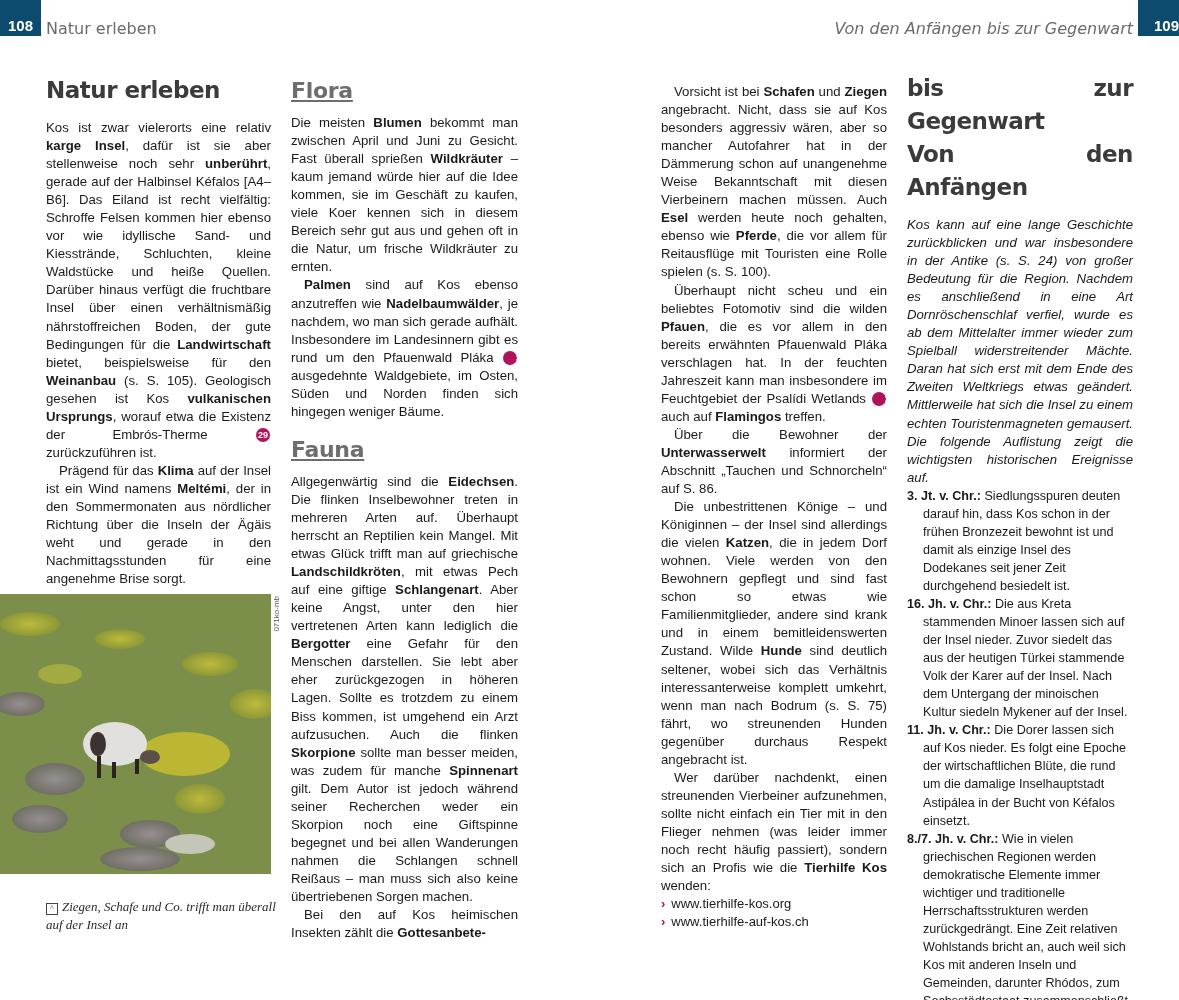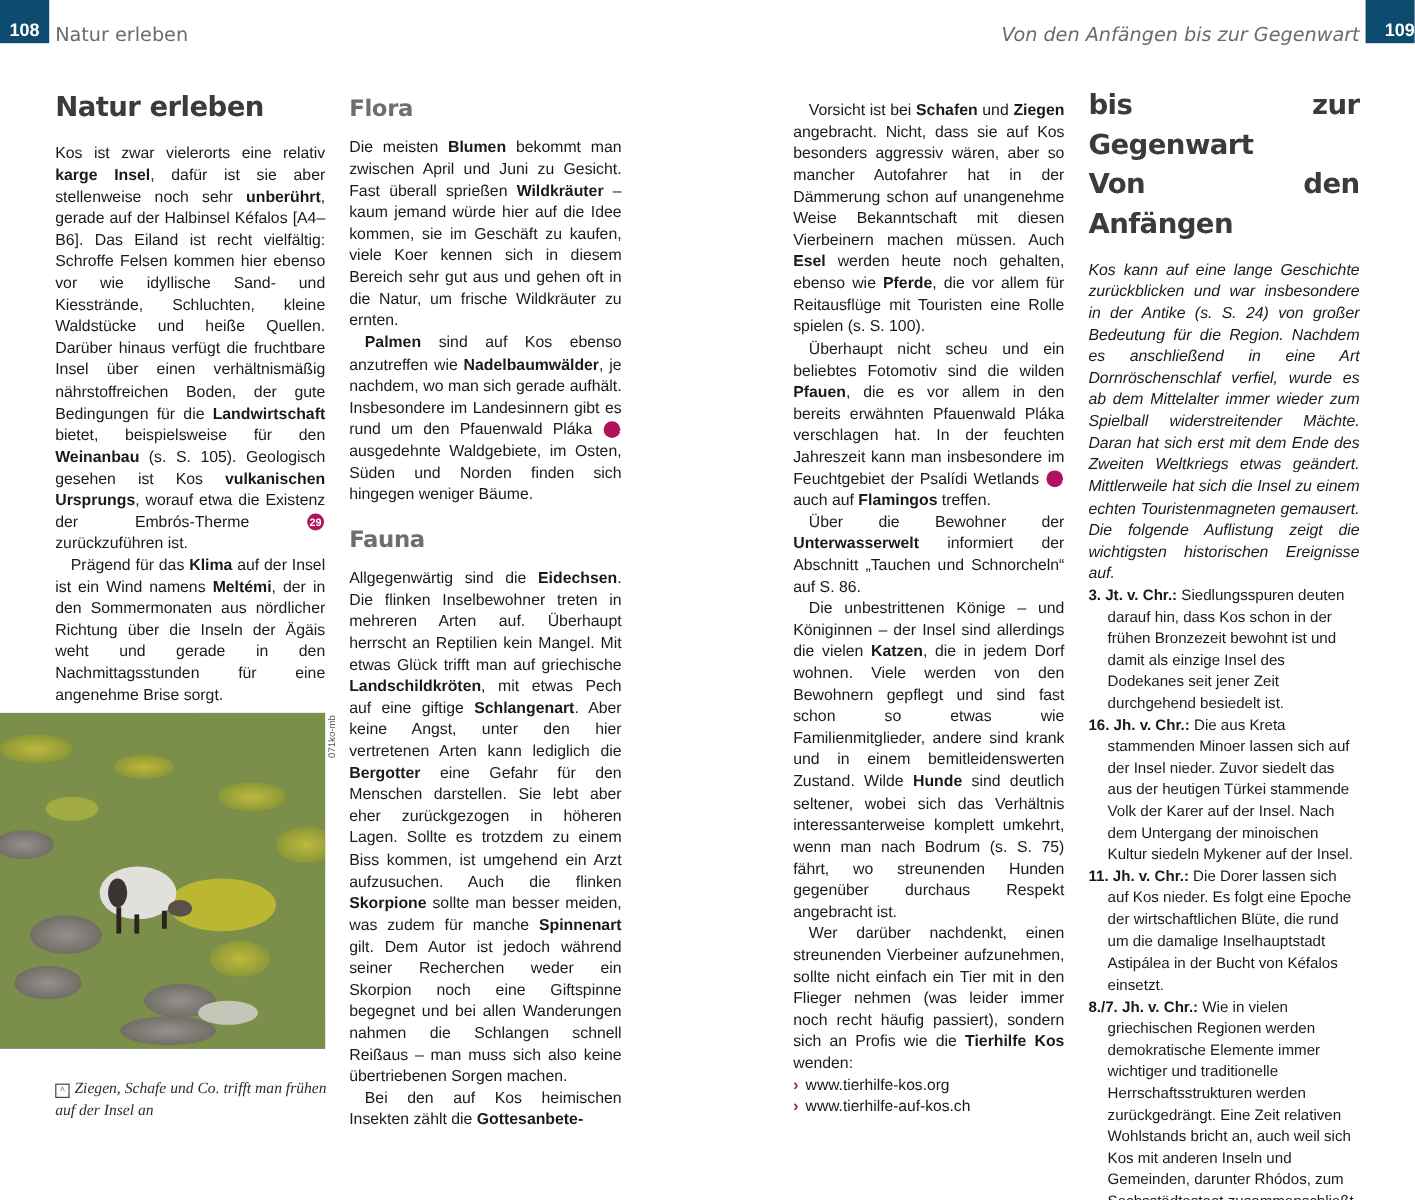--- a/index.html
+++ b/index.html
@@ -13,21 +13,21 @@
   .run-left { left:46px; }
   .run-right { right:46px; }
   .col { position:absolute; font-size:13.2px; line-height:18.05px; text-align:justify;
          hyphens:manual; }
   .col p { margin:0; }
   .col p.ind { text-indent:13px; }
   .col b { font-weight:bold; }
   h1.title { font-family:"DejaVu Sans", sans-serif; font-weight:bold; color:#3b3b3b;
              font-size:23px; line-height:33px; margin:0; letter-spacing:-0.5px; }
   h2.sub { font-family:"DejaVu Sans", sans-serif; font-weight:bold; color:#6e6e6e;
-           font-size:19px; margin:0; letter-spacing:-0.3px; }
+           font-size:22px; margin:0; letter-spacing:-0.3px;text-decoration:underline; }
   .marker { display:inline-block; background:#b0125b; color:#fff; border-radius:50%;
             width:14px; height:14px; font-size:9px; line-height:14px; text-align:center;
             font-weight:bold; vertical-align:1px; margin:0 1px; }
   .intro { font-style:italic; }
   .timeline { font-family:"Liberation Sans Narrow","Liberation Sans", sans-serif; font-size:12.6px;
               line-height:18.05px; text-align:left; }
   .tl-item { padding-left:16px; text-indent:-16px; }
   .tl-item b { font-weight:bold; }
   .link { display:flex; align-items:center; font-size:13px; line-height:18.05px; }
   .chev { color:#b0125b; font-weight:bold; margin-right:6px; font-size:13px; }
@@ -91,21 +91,21 @@
       <ellipse cx="98" cy="150" rx="8" ry="12" fill="#3a3330"></ellipse>
       <ellipse cx="150" cy="163" rx="10" ry="7" fill="#5a5048"></ellipse>
       <rect x="97" y="162" width="4" height="22" fill="#2a2420"></rect>
       <rect x="112" y="168" width="4" height="16" fill="#2a2420"></rect>
       <rect x="135" y="165" width="4" height="15" fill="#2a2420"></rect>
     </g>
   </svg>
 </div>
 <div class="credit">071ko-mb</div>
 <div class="caption">
-  <span class="cap-icon">^</span><span>Ziegen, Schafe und Co. trifft man frühen auf der Insel an</span>
+  <span class="cap-icon">^</span><span>Ziegen, Schafe und Co. trifft man überall auf der Insel an</span>
 </div>
 
 <div class="col" style="left:291px; top:82px; width:227px;">
   <h2 class="sub">Flora</h2>
   <div style="height:14px"></div>
   <div>
       <p>Die meisten <b>Blumen</b> bekommt man zwischen April und Juni zu Gesicht. Fast überall sprießen <b>Wildkräuter</b> – kaum jemand würde hier auf die Idee kommen, sie im Geschäft zu kaufen, viele Koer kennen sich in diesem Bereich sehr gut aus und gehen oft in die Natur, um frische Wildkräuter zu ernten.</p>
       <p class="ind"><b>Palmen</b> sind auf Kos ebenso anzutreffen wie <b>Nadelbaumwälder</b>, je nachdem, wo man sich gerade aufhält. Insbesondere im Landesinnern gibt es rund um den Pfauenwald Pláka <span class="marker">39</span> ausgedehnte Waldgebiete, im Osten, Süden und Norden finden sich hingegen weniger Bäume.</p>
     </div>
   <div style="height:20px"></div>

